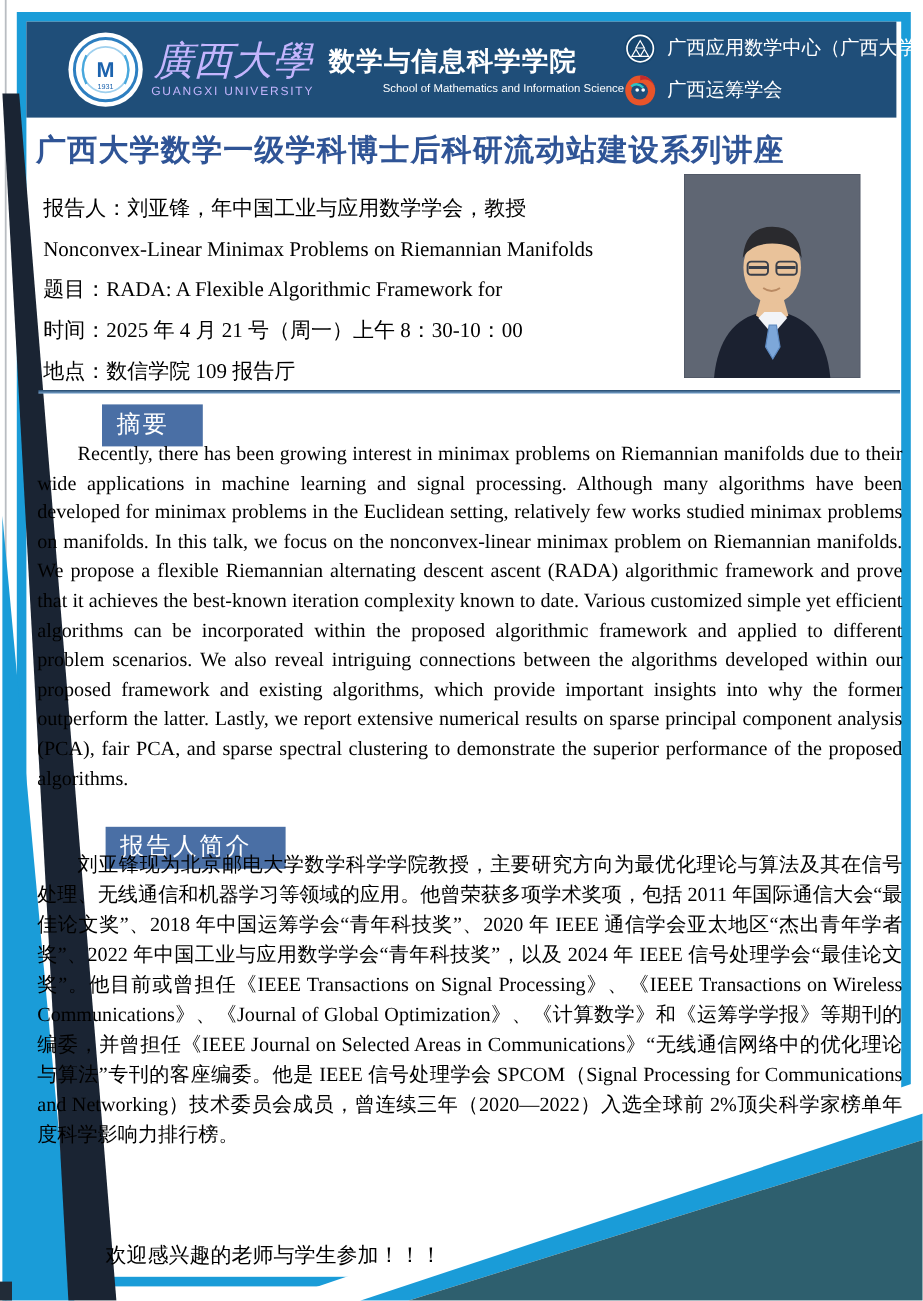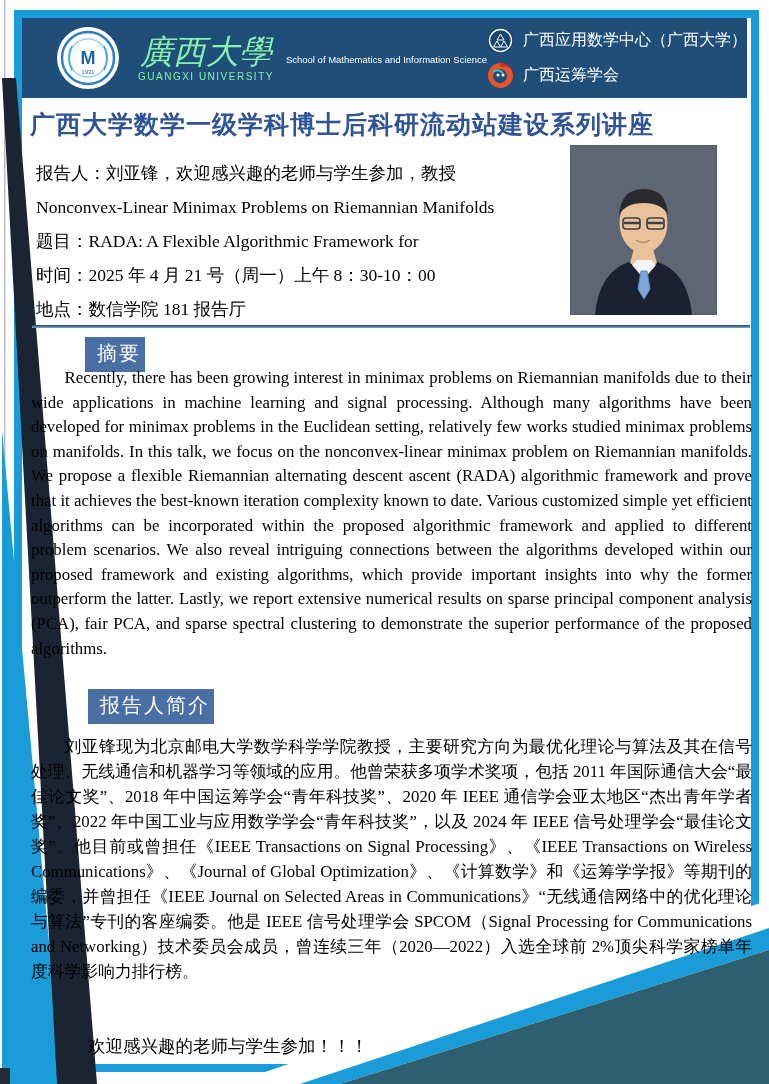--- a/index.html
+++ b/index.html
@@ -7,49 +7,49 @@
           font-family:"Liberation Serif","DejaVu Serif",serif;}
   .abs{position:absolute;}
   
   #deco{position:absolute;left:0;top:0;width:769px;height:1084px;z-index:1;pointer-events:none;}
   
   .content{z-index:2;}
   
   #header{left:22px;top:18px;width:725px;height:80px;background:#1f4e79;display:flex;align-items:center;
           font-family:"Liberation Sans","DejaVu Sans",sans-serif;}
   #uni-logo{width:64px;height:64px;margin-left:34px;flex:0 0 auto;}
-  .calli{margin-left:18px;color:#86efac;text-align:center;flex:0 0 auto;}
+  .calli{margin-left:6px;color:#c4b5fd;text-align:center;flex:0 0 auto;}
   .calli .zh{font-family:"Liberation Serif","DejaVu Serif",serif;font-size:33px;font-style:italic;line-height:34px;white-space:nowrap;}
   .calli .en{font-size:10px;letter-spacing:1.5px;font-weight:normal;margin-top:2px;white-space:nowrap;}
   .school{margin-left:12px;color:#ffffff;flex:0 0 auto;}
   .school .zh{font-size:22px;font-weight:bold;letter-spacing:1px;white-space:nowrap;}
-  .school .en{font-size:9.5px;margin-top:3px;white-space:nowrap;}
+  .school .en{font-size:9.5px;margin-top:3px;white-space:nowrap;margin-left:45px;}
   .hbadges{margin-left:auto;margin-right:14px;display:flex;flex-direction:column;gap:8px;}
   .hbadge{display:flex;align-items:center;gap:9px;color:#ffffff;font-size:16px;white-space:nowrap;}
   .hbadge svg{width:27px;height:27px;flex:0 0 auto;}
   
   #title{left:30px;top:108px;width:710px;text-align:left;color:#2f5496;
          font-family:"Liberation Sans","DejaVu Sans",sans-serif;
          font-size:25px;font-weight:bold;letter-spacing:1px;}
   
   #info{left:36px;top:156px;width:530px;font-size:17.5px;color:#000;}
   #info .line{line-height:34px;white-space:nowrap;}
   
   #photo{left:570px;top:145px;width:147px;height:170px;}
   
   #rule{left:32px;top:325px;width:718px;height:3px;background:linear-gradient(#23476b,#7ba7d0);}
   
   .sec-badge{background:#4a6fa5;color:#ffffff;font-size:20px;letter-spacing:2px;
-             padding:3px 4px 5px 12px;display:inline-block;}
+             padding:3px 28px 5px 12px;display:inline-block;}
   #abs-badge{left:85px;top:337px;}
   #bio-badge{left:88px;top:689px;}
   
   .para{text-align:justify;color:#000;}
   #abs-body{left:31px;top:366px;width:721px;font-size:16.8px;line-height:24.6px;text-indent:2em;}
-  #bio-body{left:31px;top:734px;width:721px;font-size:16.8px;line-height:25px;text-indent:2em;}
+  #bio-body{left:31px;top:708px;width:721px;font-size:16.8px;line-height:25px;text-indent:2em;}
   #welcome{left:88px;top:1034px;font-size:17.5px;color:#000;white-space:nowrap;text-align:right;}
 </style>
 </head>
 <body>
 
 <div id="poster">
 
   <svg id="deco" viewBox="0 0 769 1084">
     <rect x="4" y="0" width="1.5" height="1084" fill="#b9bdc2"></rect>
     <rect x="18" y="14" width="737" height="1054" fill="none" stroke="#1a9cd8" stroke-width="8"></rect>
@@ -69,20 +69,21 @@
       <path d="M16 20 q-6 12 0 24" fill="none" stroke="#49a8dd" stroke-width="2"></path>
       <path d="M48 20 q6 12 0 24" fill="none" stroke="#49a8dd" stroke-width="2"></path>
       <text x="32" y="38" text-anchor="middle" font-family="Liberation Sans, sans-serif" font-size="18" font-weight="bold" fill="#1c63ae">M</text>
       <text x="32" y="48" text-anchor="middle" font-family="Liberation Sans, sans-serif" font-size="6" fill="#1c63ae">1931</text>
     </svg>
     <div class="calli">
       <div class="zh">廣西大學</div>
       <div class="en">GUANGXI UNIVERSITY</div>
     </div>
     <div class="school">
+      <div class="zh">数学与信息科学学院</div>
       <div class="en">School of Mathematics and Information Science</div>
     </div>
     <div class="hbadges">
       <div class="hbadge">
         <svg viewBox="0 0 27 27">
           <circle cx="13.5" cy="13.5" r="13" fill="#16456e"></circle>
           <circle cx="13.5" cy="13.5" r="11" fill="none" stroke="#ffffff" stroke-width="1.4"></circle>
           <polygon points="13.5,7 17,13 10,13" fill="none" stroke="#ffffff" stroke-width="1"></polygon>
           <polygon points="10,14 13.5,20 6.5,20" fill="none" stroke="#ffffff" stroke-width="1"></polygon>
           <polygon points="17,14 20.5,20 13.5,20" fill="none" stroke="#ffffff" stroke-width="1"></polygon>
@@ -99,25 +100,25 @@
           <circle cx="16" cy="13" r="1.5" fill="#ffffff"></circle>
         </svg>
         <span>广西运筹学会</span>
       </div>
     </div>
   </div>
 
   <div id="title" class="abs content">广西大学数学一级学科博士后科研流动站建设系列讲座</div>
 
   <div id="info" class="abs content">
-    <div class="line">报告人：刘亚锋，欢迎感兴趣的老师与学生参加，教授</div>
+    <div class="line">报告人：刘亚锋，年中国工业与应用数学学会，教授</div>
     <div class="line">Nonconvex-Linear Minimax Problems on Riemannian Manifolds</div>
     <div class="line">题目：RADA: A Flexible Algorithmic Framework for</div>
     <div class="line">时间：2025 年 4 月 21 号（周一）上午 8：30-10：00</div>
-    <div class="line">地点：数信学院 181 报告厅</div>
+    <div class="line">地点：数信学院 109 报告厅</div>
   </div>
 
   <svg id="photo" class="abs content" viewBox="0 0 147 170">
     <rect width="147" height="170" fill="#5f6673"></rect>
     <rect width="147" height="170" fill="none" stroke="#4a5160" stroke-width="1"></rect>
     <path d="M25,170 q5,-52 48,-56 q44,4 49,56 Z" fill="#1b2130"></path>
     <path d="M60,118 q13,10 27,0 l-4,-14 l-19,0 Z" fill="#e9c29a"></path>
     <path d="M62,120 l12,14 l12,-14 l-5,-5 l-14,0 Z" fill="#f2f4f8"></path>
     <path d="M71,126 h6 l3,18 l-6,10 l-6,-10 Z" fill="#7da7d9"></path>
     <path d="M71,126 h6 l3,18 l-6,10 l-6,-10 Z" fill="none" stroke="#5d89c0" stroke-width="1"></path>

